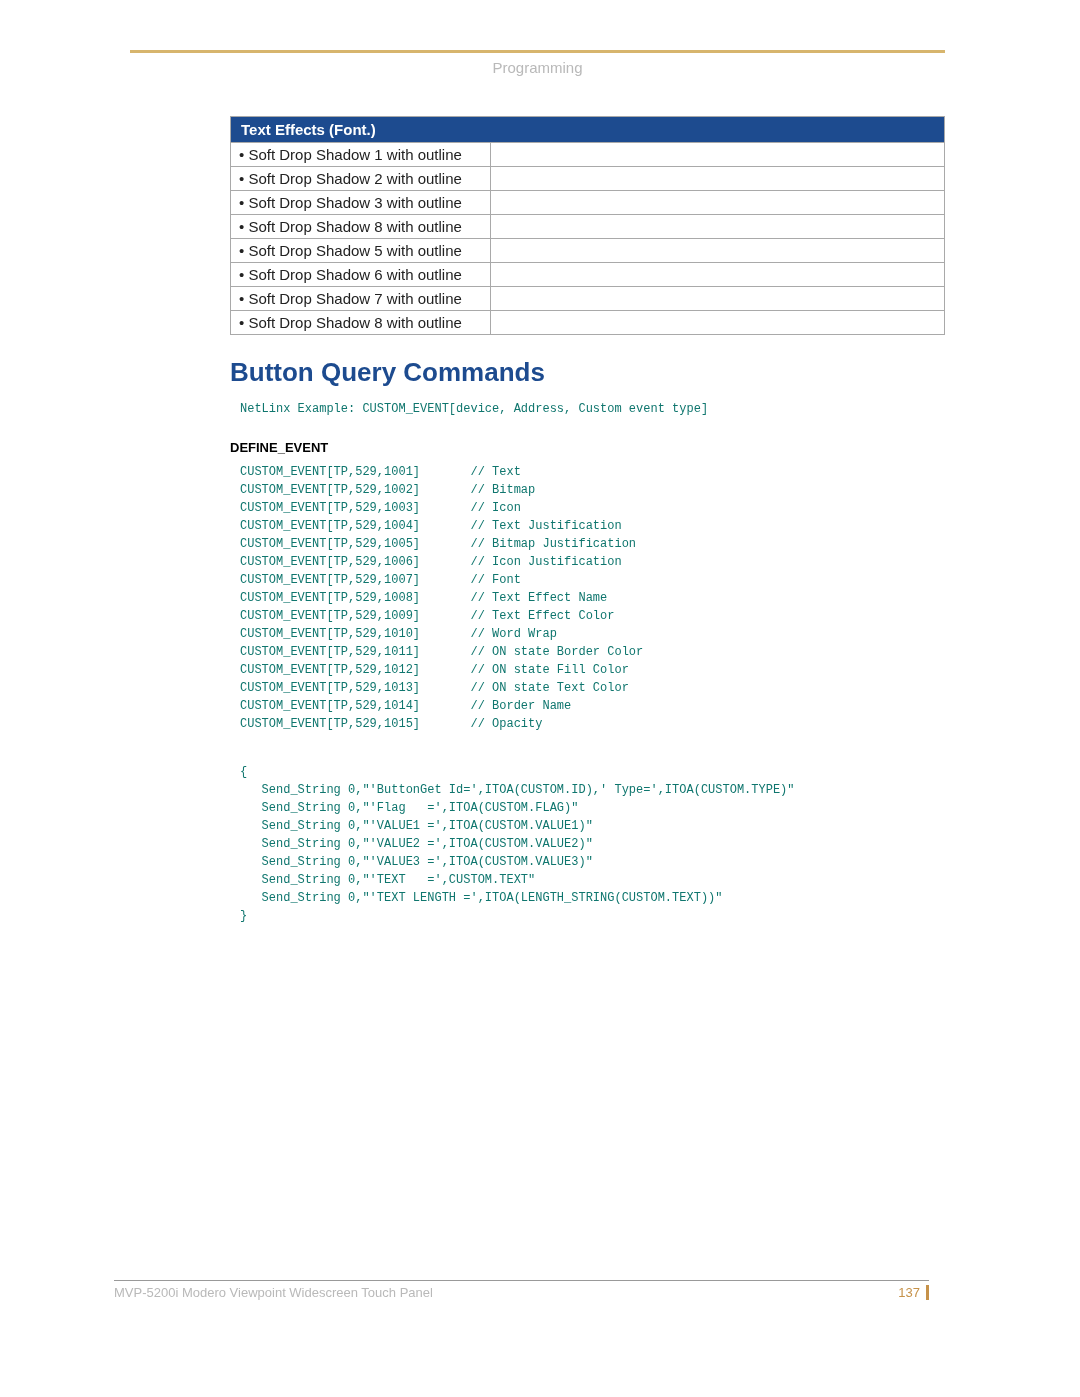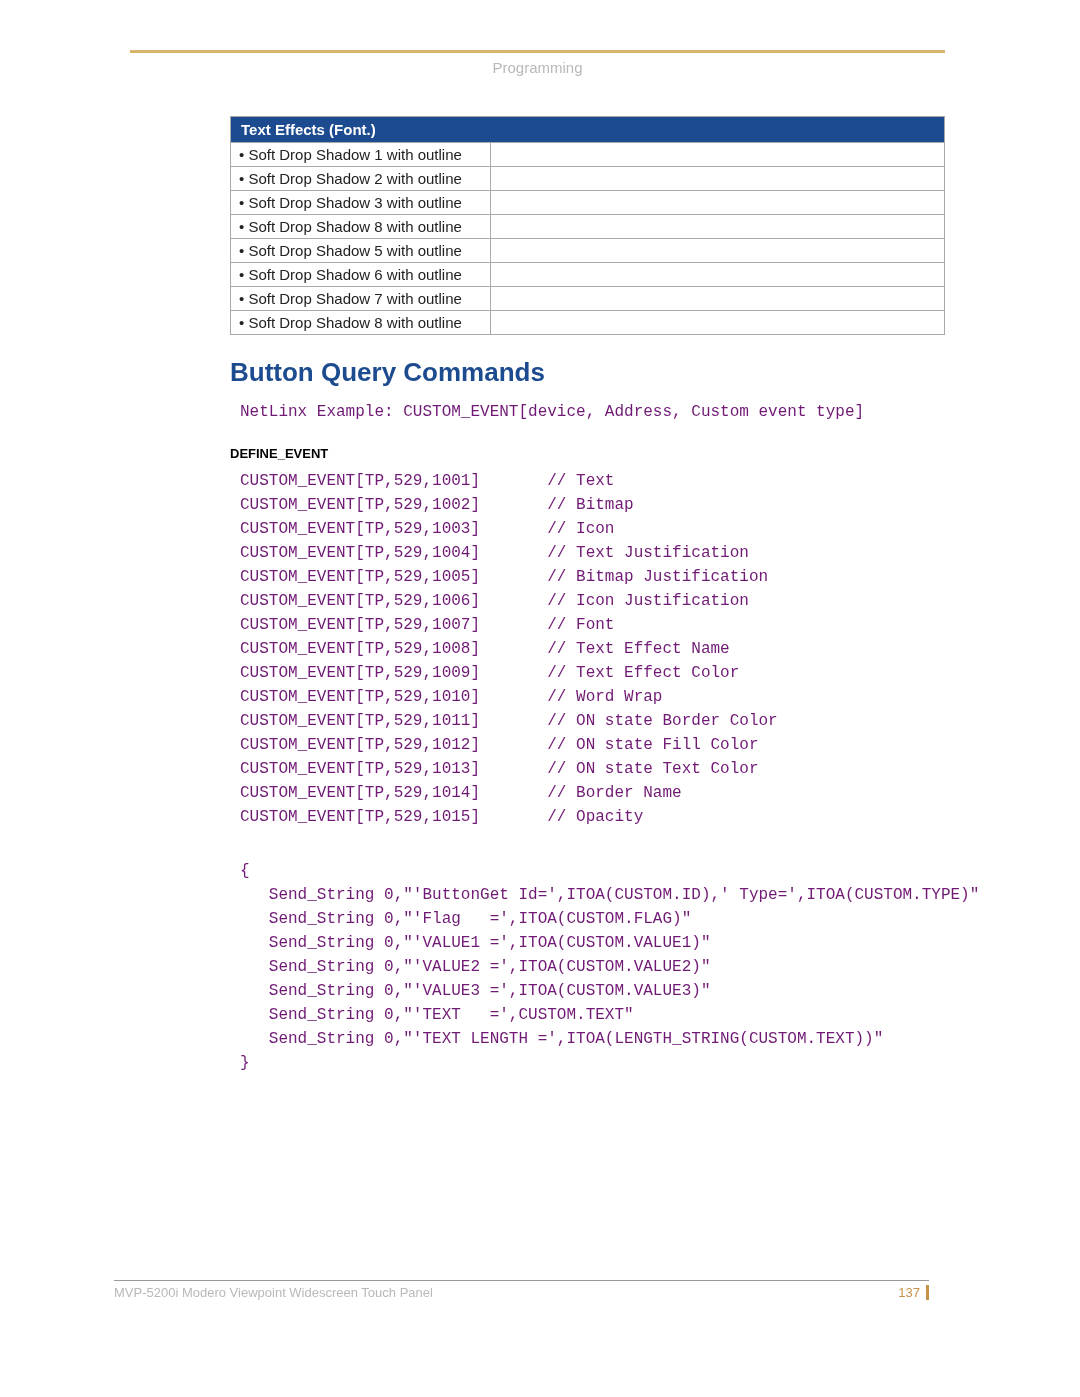--- a/index.html
+++ b/index.html
@@ -63,22 +63,22 @@
   .para {
     margin: 0 0 0 100px;
     font-size: 17px;
     line-height: 1.35;
     color: #222;
     width: 714px;
   }
   .para b { font-weight: bold; }
   .pre {
     font-family: "Courier New", Courier, monospace;
-    font-size: 16px;
-    color: #701a75;
+    font-size: 12px;
+    color: #0f766e;
     white-space: pre;
     margin-left: 110px;
     line-height: 1.5;
   }
   .define-label {
     font-family: Arial, Helvetica, sans-serif;
     font-weight: bold;
     font-size: 13px;
     margin: 22px 0 8px 100px;
   }

